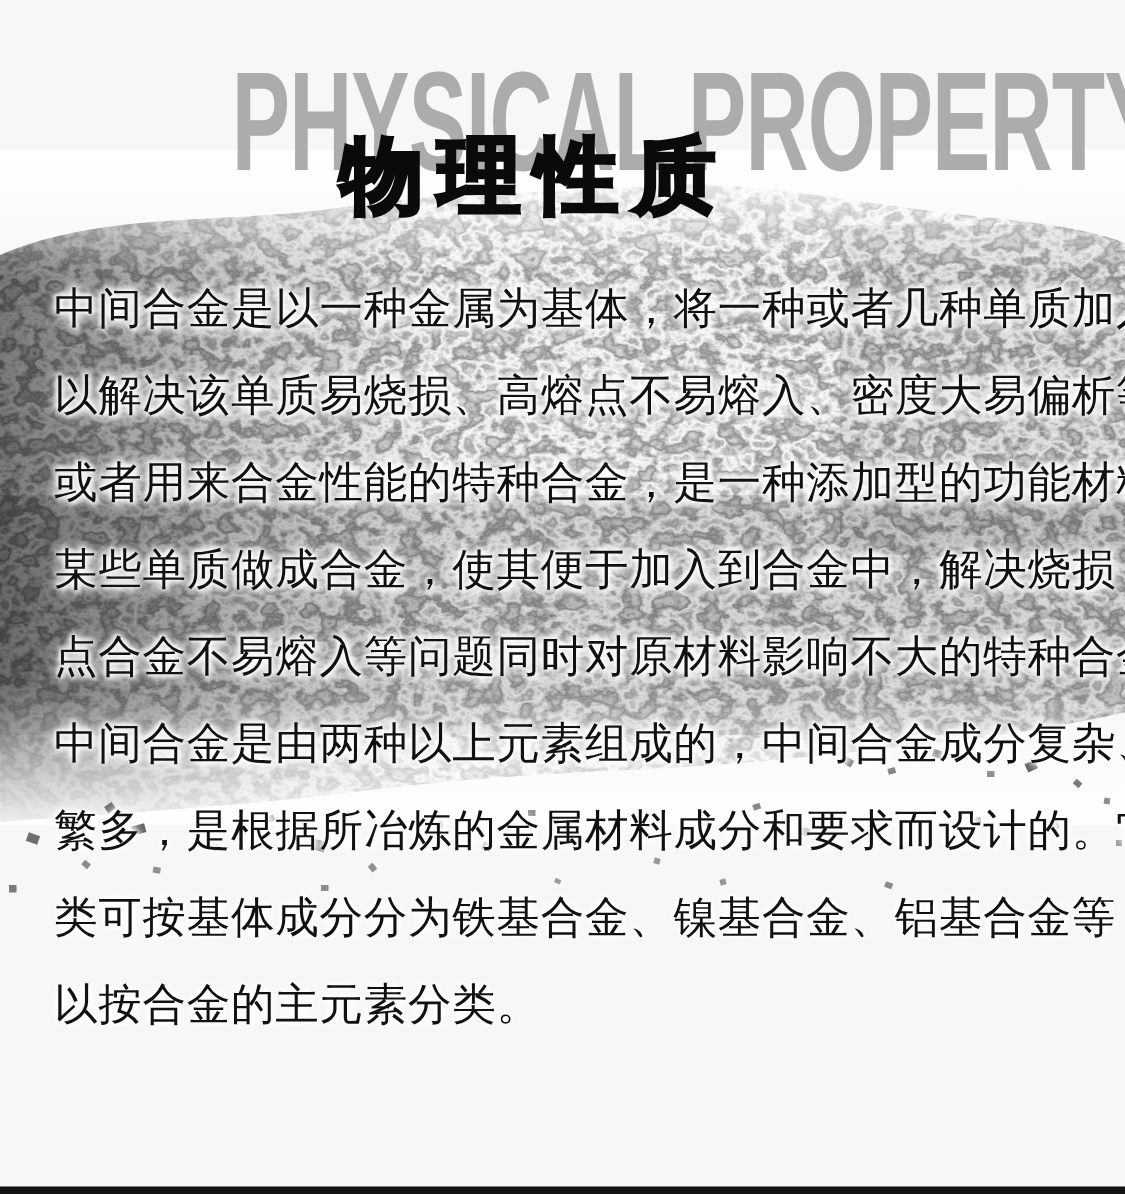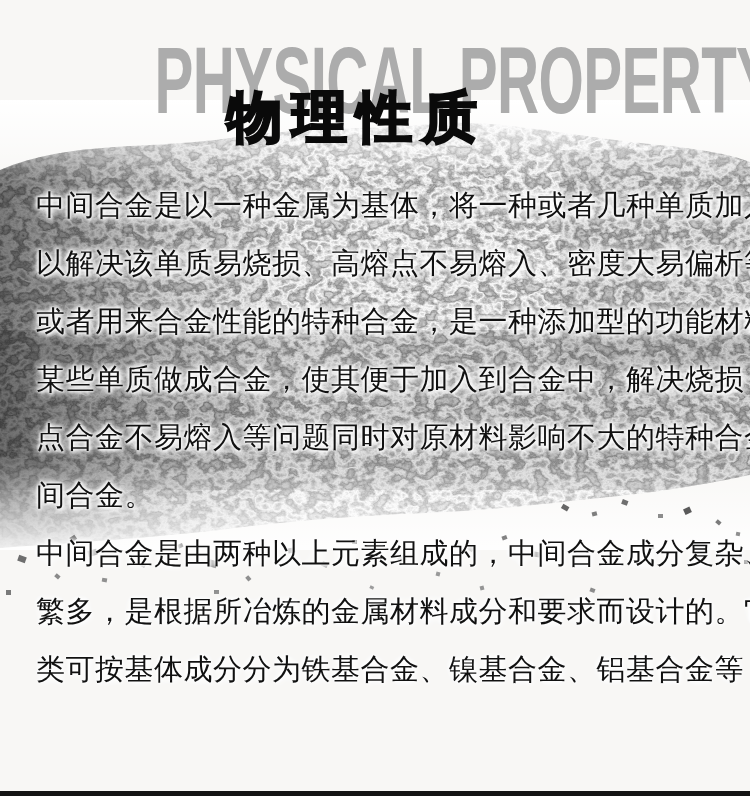--- a/index.html
+++ b/index.html
@@ -169,23 +169,23 @@
 
   <div class="title-zh">物理性质</div>
 
   <div class="body-text">
     <div>
       <div class="line">中间合金是以一种金属为基体，将一种或者几种单质加入其中，</div>
       <div class="line">以解决该单质易烧损、高熔点不易熔入、密度大易偏析等问题</div>
       <div class="line">或者用来合金性能的特种合金，是一种添加型的功能材料。将</div>
       <div class="line">某些单质做成合金，使其便于加入到合金中，解决烧损，高熔</div>
       <div class="line">点合金不易熔入等问题同时对原材料影响不大的特种合金叫中</div>
-      <div class="line">间合金。</div>
     </div>
     <div>
       <div class="line">中间合金是由两种以上元素组成的，中间合金成分复杂、品种</div>
       <div class="line">繁多，是根据所冶炼的金属材料成分和要求而设计的。它的分</div>
       <div class="line">类可按基体成分分为铁基合金、镍基合金、铝基合金等，也可</div>
+      <div class="line">以按合金的主元素分类。</div>
     </div>
   </div>
 
   <div class="bottom-bar"></div>
 </div>
 
 </body></html>

